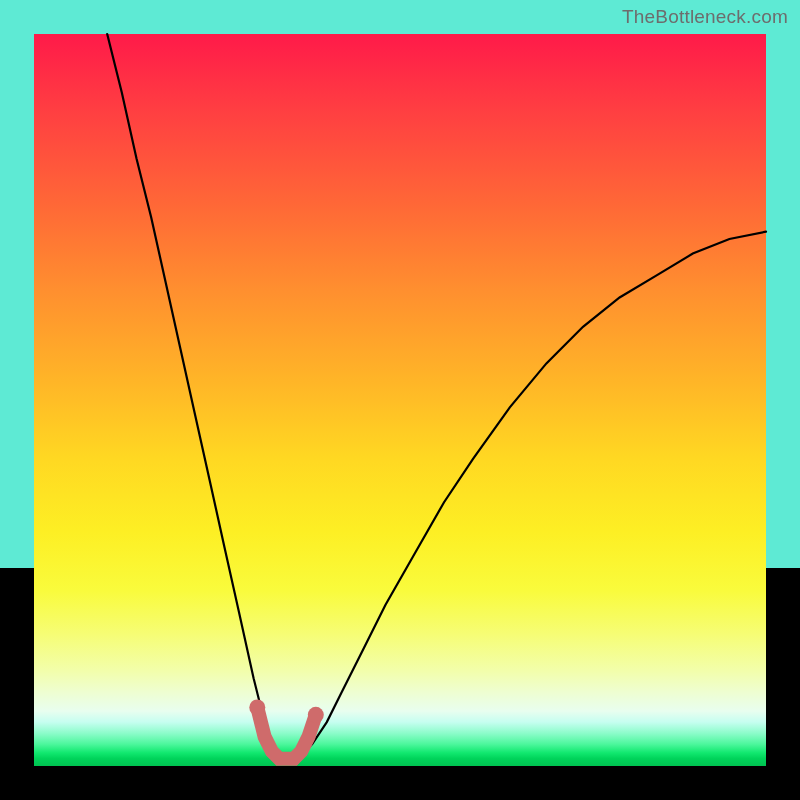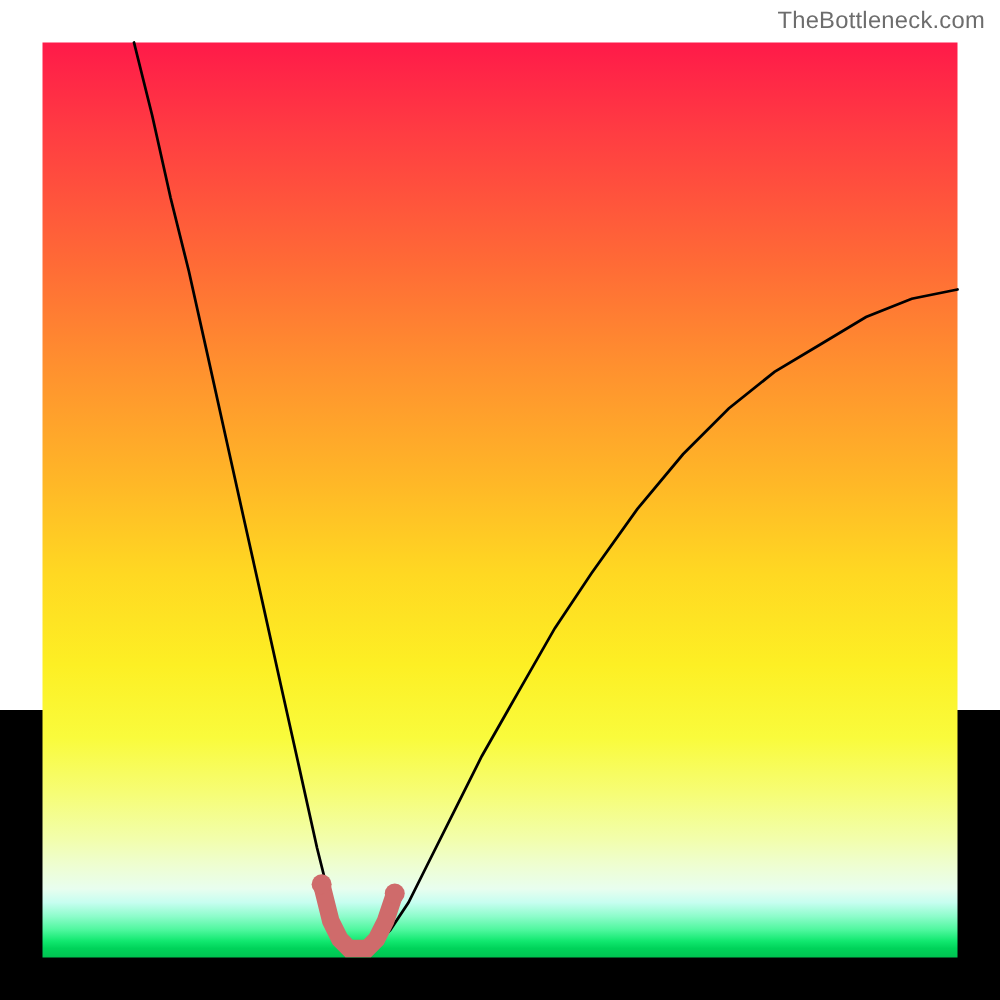--- a/index.html
+++ b/index.html
@@ -10,21 +10,21 @@
     background: #000;
     overflow: hidden;
     font-family: Arial, Helvetica, sans-serif;
   }
   .frame {
     position: absolute;
     left: 0;
     top: 0;
     width: 800px;
     height: 568px;
-    background: #ffffff;
+    background: #5eead4;
   }
   .plot {
     position: absolute;
     left: 34px;
     top: 34px;
     width: 732px;
     height: 732px;
     
     background: linear-gradient(
       to bottom,

